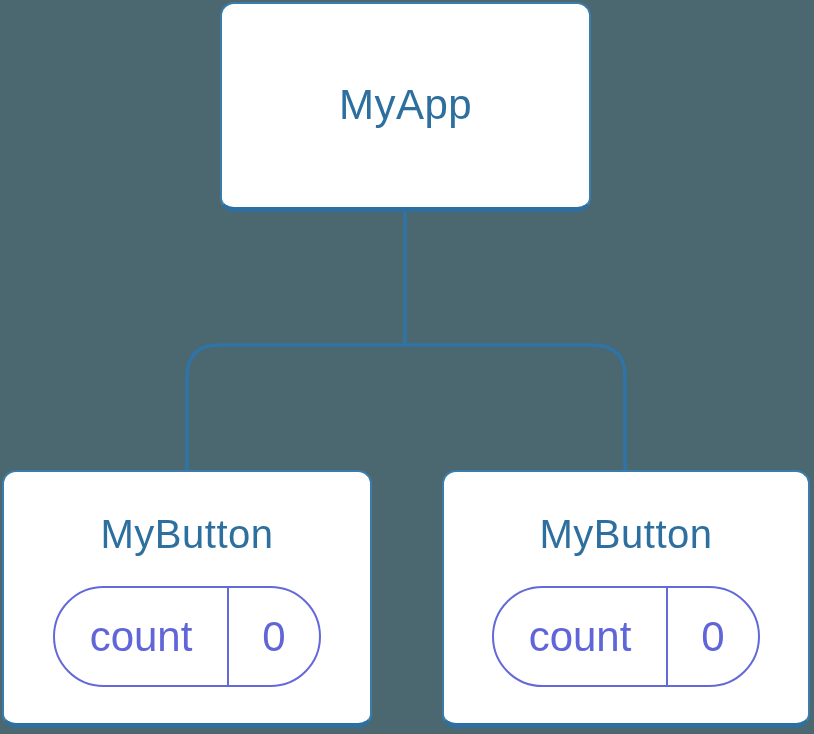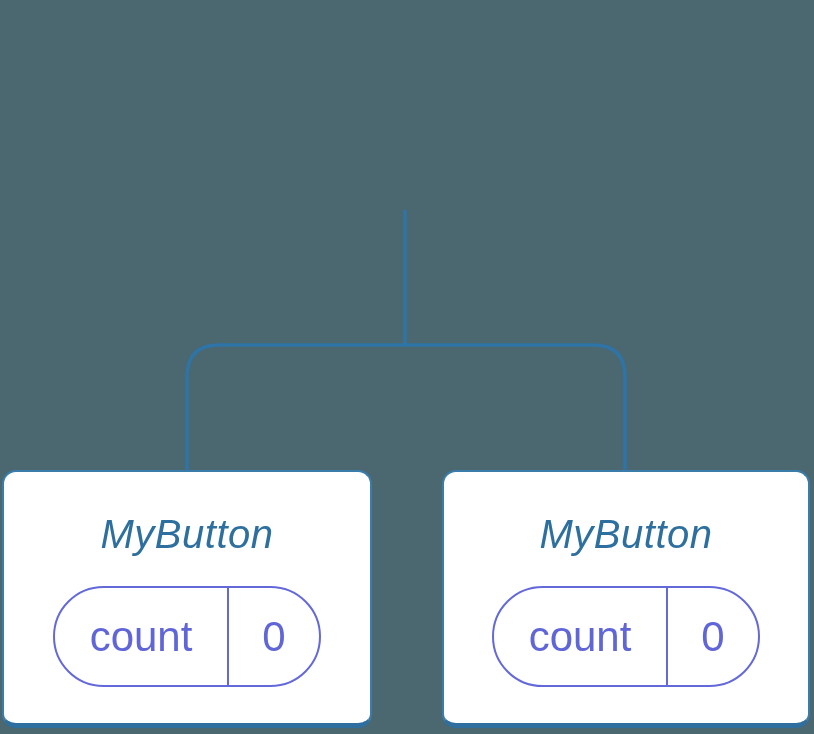--- a/index.html
+++ b/index.html
@@ -56,21 +56,20 @@
   .node-label {
     color: #2d6f9e;
     font-size: 42px;
     font-weight: 500;
     letter-spacing: 0.5px;
     line-height: 1.1;
   }
   .card.child-left .node-label,
   .card.child-right .node-label {
     font-size: 40px;
-    font-style: italic;
   }
   .state-pill {
     margin-top: 30px;
     box-sizing: border-box;
     width: 268px;
     height: 101px;
     border: 2px solid #6469d9;
     border-radius: 52px;
     display: flex;
     align-items: stretch;
@@ -97,20 +96,23 @@
 </head>
 <body>
 
 <div id="stage">
 
   <svg id="connectors" width="814" height="734" viewBox="0 0 814 734">
     <path d="M405 210 L405 345" fill="none" stroke="#2f74a6" stroke-width="3.5"></path>
     <path d="M187 470 L187 377 Q187 345 219 345 L593 345 Q625 345 625 377 L625 470" fill="none" stroke="#2f74a6" stroke-width="3.5"></path>
   </svg>
 
+  <div class="card root">
+    <div class="node-label">MyApp</div>
+  </div>
 
   <div class="card child-left">
     <div class="node-label">MyButton</div>
     <div class="state-pill">
       <div class="state-name">count</div>
       <div class="state-value">0</div>
     </div>
   </div>
 
   <div class="card child-right">

